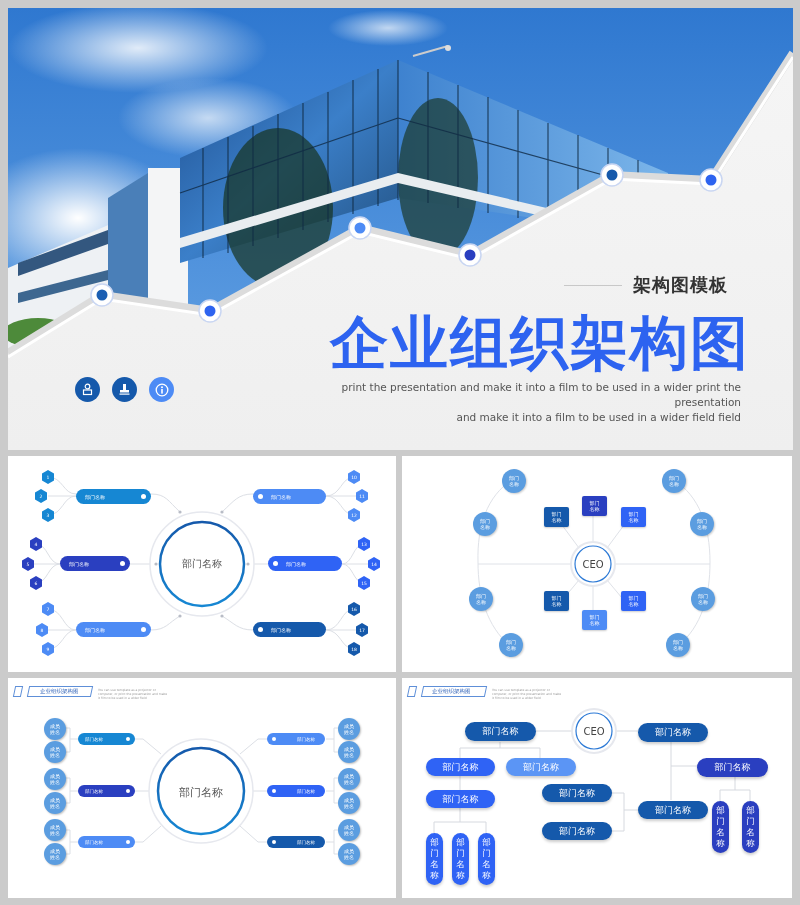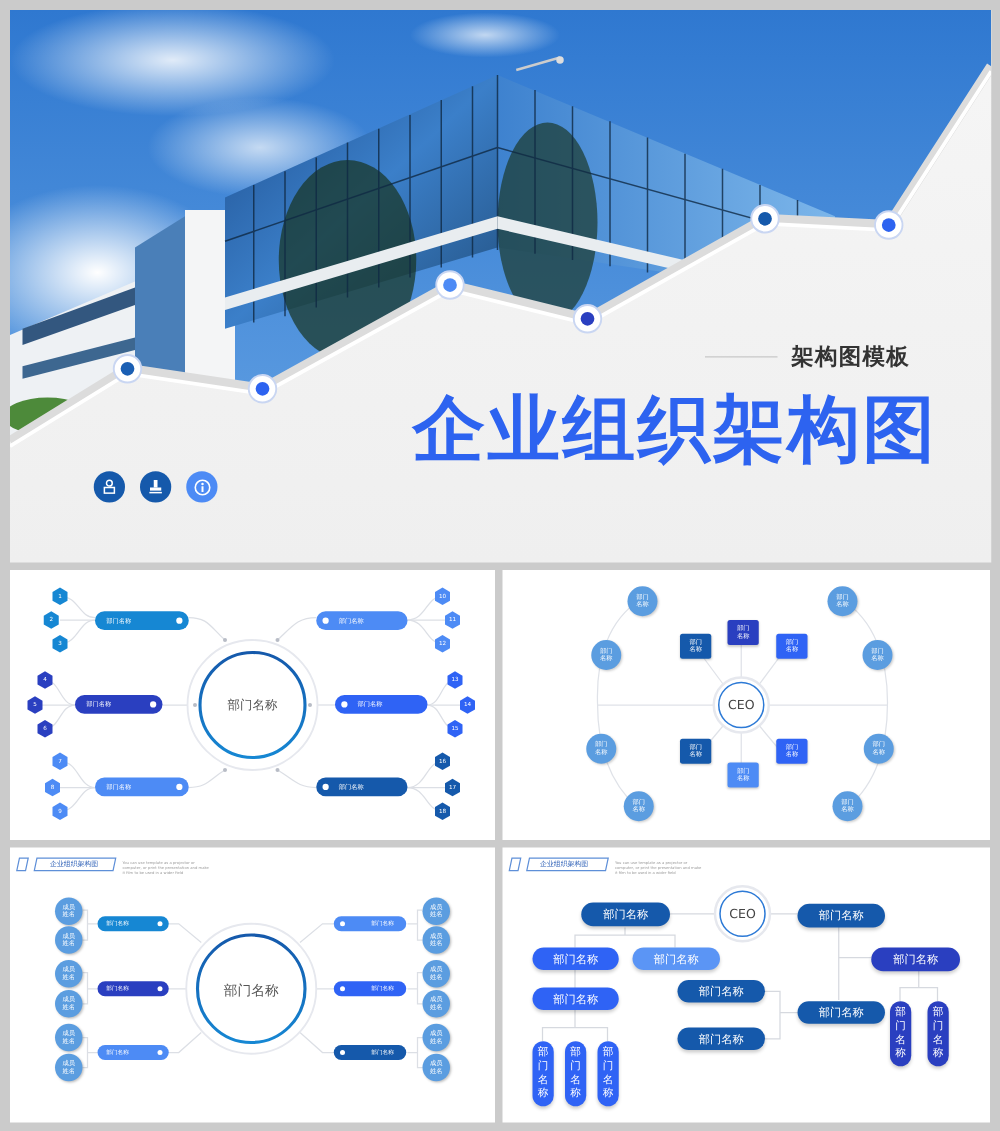--- a/index.html
+++ b/index.html
@@ -118,20 +118,22 @@
         <circle cx="604" cy="167" r="5.5" fill="#1559ab"></circle>
       <circle cx="703" cy="172" r="11" fill="#fff" stroke="#c9d6f2" stroke-width="1.5"></circle>
         <circle cx="703" cy="172" r="5.5" fill="#2d63f0"></circle>
     </g>
   </svg>
 
   <div class="cover-rule"></div>
   <div class="cover-sub">架构图模板</div>
   <div class="cover-title">企业组织架构图</div>
   <div class="cover-desc">
+    <div>print the presentation and make it into a film to be used in a wider print the presentation</div>
+    <div>and make it into a film to be used in a wider field field</div>
   </div>
 
   <div class="round-ic" style="left:67px;background:#1559ab;">
     <svg width="13" height="13" viewBox="0 0 13 13">
         <circle cx="6.5" cy="3.5" r="2.3" fill="none" stroke="#fff" stroke-width="1.2"></circle>
         <rect x="2.5" y="7" width="8" height="4.5" fill="none" stroke="#fff" stroke-width="1.2"></rect>
       </svg>
   </div>
   <div class="round-ic" style="left:104px;background:#1559ab;">
     <svg width="13" height="13" viewBox="0 0 13 13">

